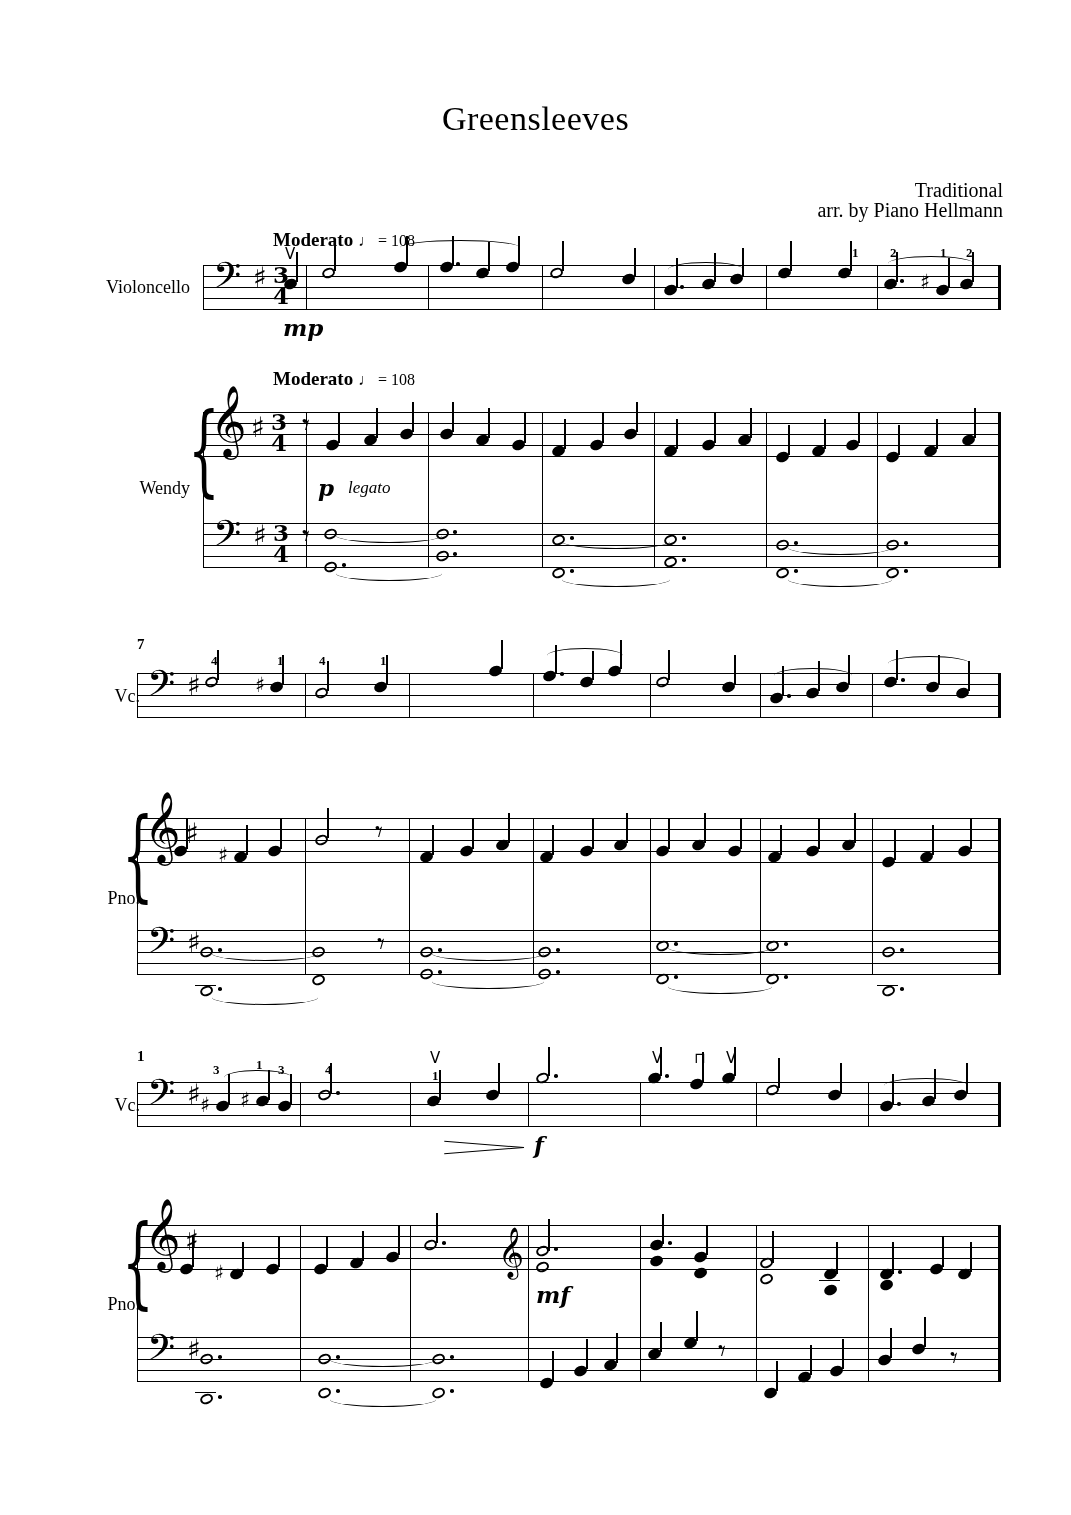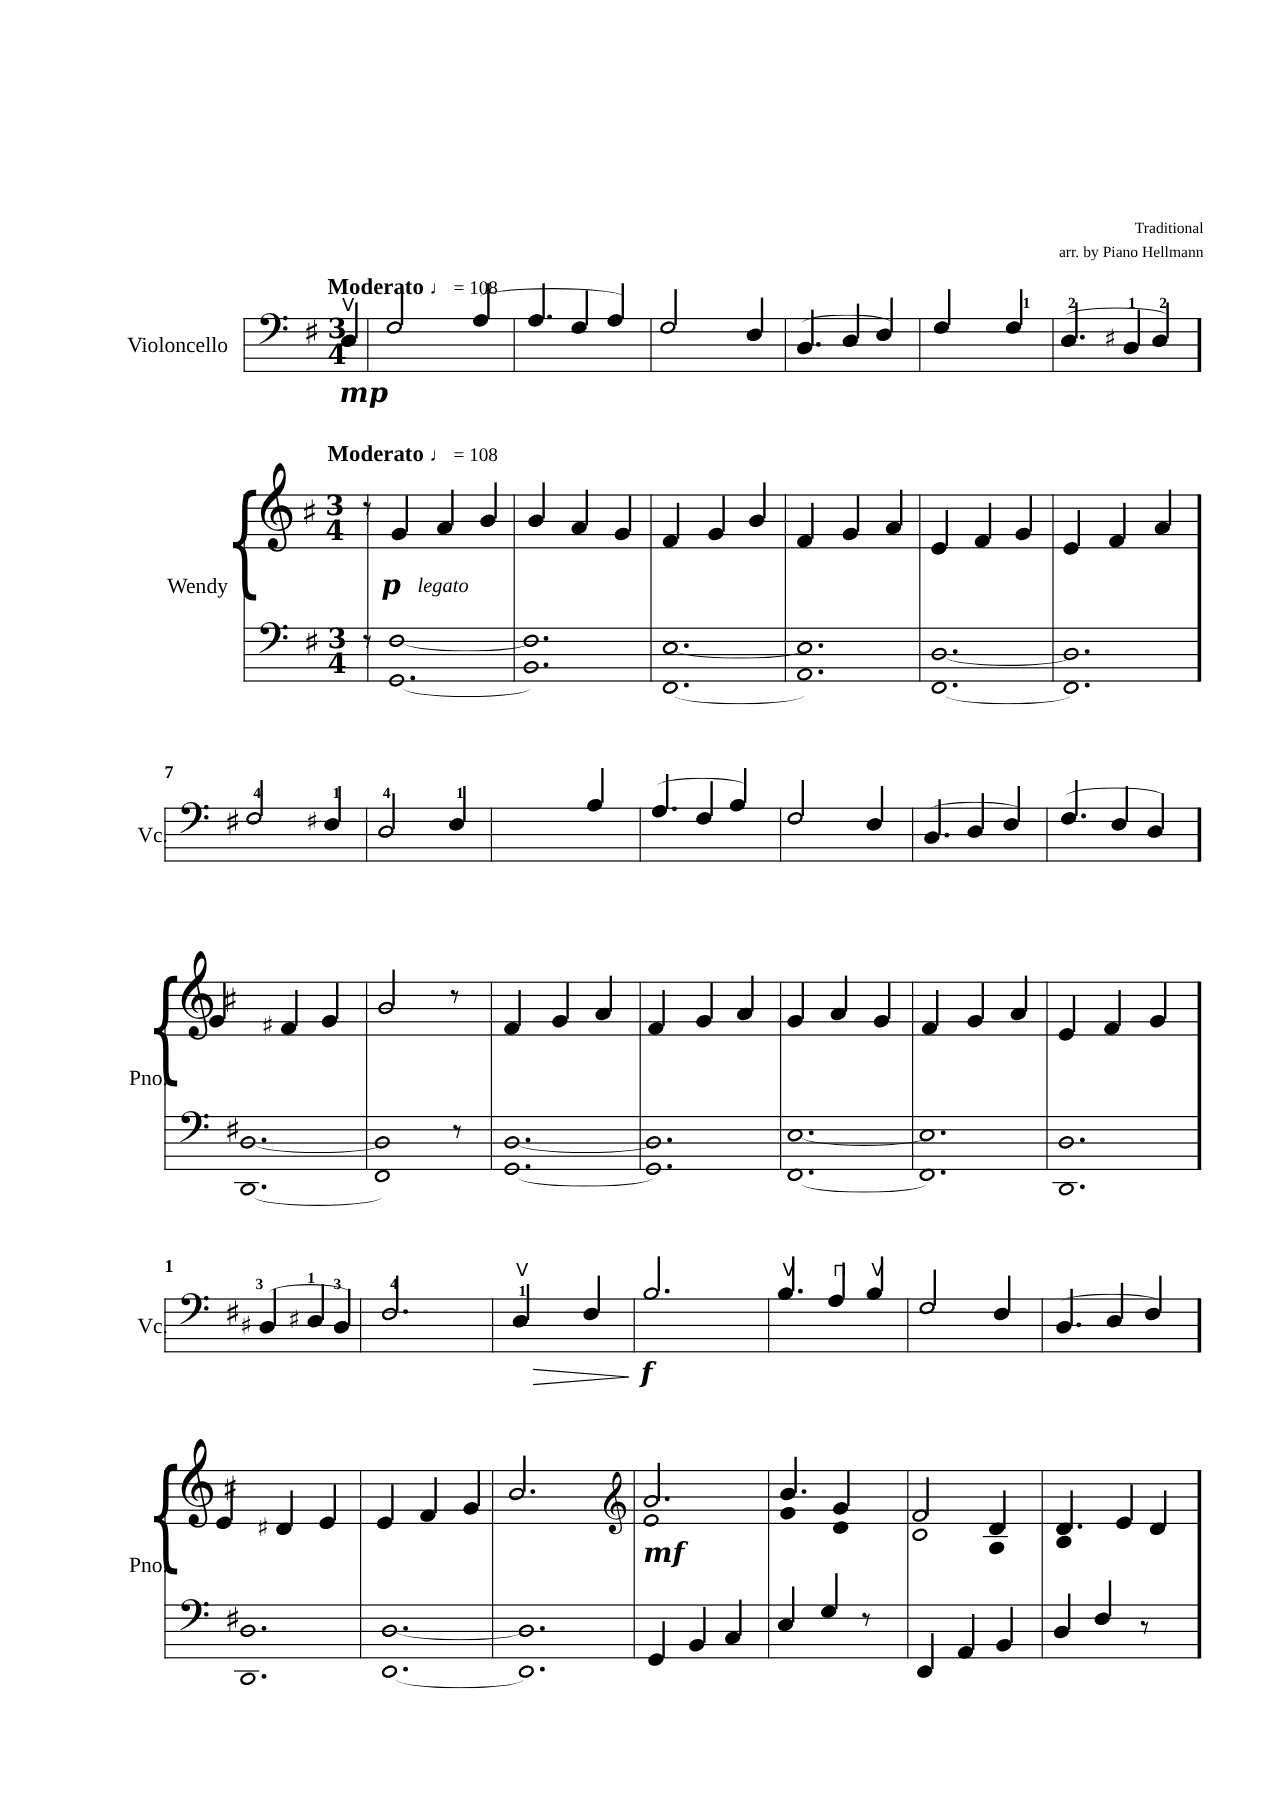--- a/index.html
+++ b/index.html
@@ -36,21 +36,21 @@
     left: 0;
     width: 1071px;
     text-align: center;
     font-size: 17px;
   }
   .composer {
     position: absolute;
     top: 180px;
     right: 68px;
     text-align: right;
-    font-size: 13px;
+    font-size: 20px;
     line-height: 20px;
   }
   .copyright {
     position: absolute;
     bottom: 38px;
     left: 0;
     width: 1071px;
     text-align: center;
     font-size: 17px;
   }
@@ -214,20 +214,21 @@
     height: 1.4px;
     background: #000;
     transform-origin: right center;
   }
 </style>
 </head>
 <body>
 
 <div class="page">
 
+  <div class="title">Greensleeves</div>
   <div class="composer">
     <div>Traditional</div>
     <div>arr. by Piano Hellmann</div>
   </div>
 
   <div class="system" style="left:0; top:0; width:1071px; height:620px;">
 
     <div class="instr-label" style="left:30px; top:277px; width:160px;">Violoncello</div>
 
     <div class="instr-label" style="left:30px; top:478px; width:160px;">Wendy</div>

